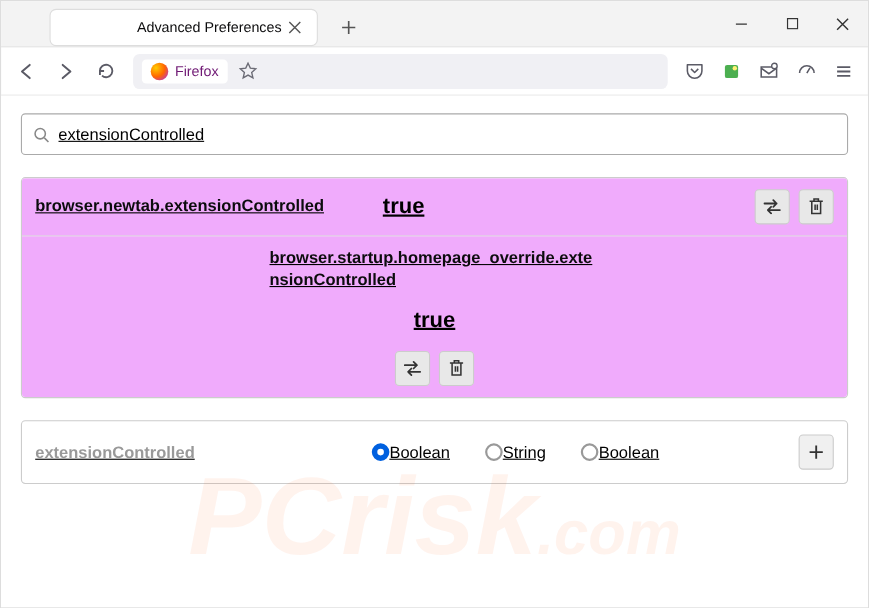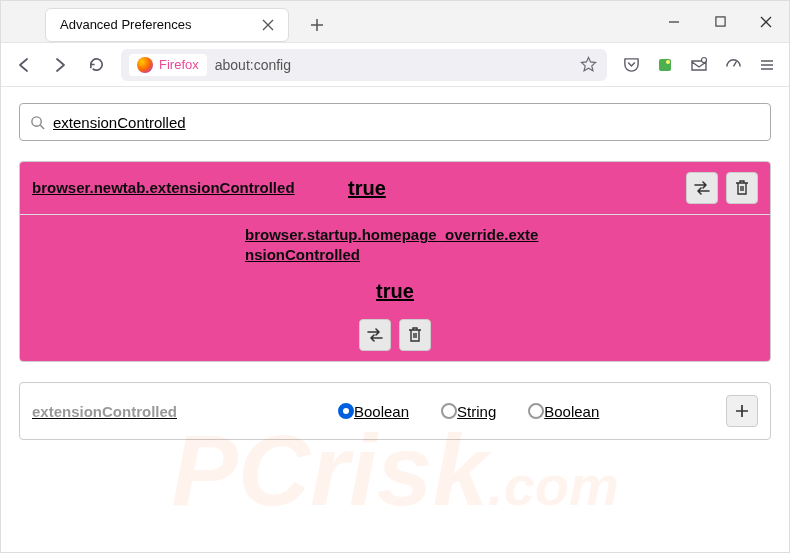--- a/index.html
+++ b/index.html
@@ -19,20 +19,21 @@
       flex-direction: column;
     }
     
     .titlebar {
       height: 42px;
       background: #f3f3f3;
       border-bottom: 1px solid #e5e5e5;
       display: flex;
       align-items: center;
       padding: 0;
+      text-align: right;
     }
     .tab {
       display: flex;
       align-items: center;
       background: #fff;
       border: 1px solid #ddd;
       border-radius: 6px;
       height: 34px;
       margin-left: 44px;
       padding: 0 8px 0 14px;
@@ -87,21 +88,21 @@
       align-items: center;
       padding: 0 8px;
       gap: 8px;
     }
     .identity {
       display: flex; align-items: center; gap: 6px;
       background: #fff;
       border-radius: 4px;
       padding: 3px 8px;
       font-size: 13px;
-      color: #ec4899;
+      color: #701a75;
     }
     .urlbar-input {
       border: none;
       background: transparent;
       outline: none;
       font-size: 14px;
       flex: 1;
       color: #545454;
     }
     .urlbar-star { width: 22px; height: 22px; display: flex; align-items: center; justify-content: center; }
@@ -146,21 +147,21 @@
     }
     .pref-list {
       border: 1px solid #ccc;
       border-radius: 4px;
       overflow: hidden;
     }
     .pref-row {
       display: flex;
       align-items: center;
       padding: 10px 12px;
-      background: #ec4899;
+      background: #f0abfc;
       border-bottom: 1px solid #ddd;
       gap: 16px;
     }
     .pref-row:last-child { border-bottom: none; flex-direction: column; }
     .pref-name {
       font-weight: 700;
       font-size: 15px;
       color: #0c0c0d;
       width: 300px;
       word-break: break-word;
@@ -289,21 +290,20 @@
       <svg width="17" height="17" viewBox="0 0 18 18">
           <path d="M3 9 A6 6 0 1 1 5 13.5" stroke="#5b5b66" stroke-width="1.8" fill="none"></path>
           <path d="M3 13 L3 9 L7 9" stroke="#5b5b66" stroke-width="1.8" fill="none"></path>
         </svg>
     </div>
     <div class="urlbar">
       <div class="identity">
         <div class="ff-logo"></div>
         <span>Firefox</span>
       </div>
-      <input class="urlbar-input" value="about:config" style="">
       <div class="urlbar-star">
         <svg width="17" height="17" viewBox="0 0 18 18">
             <path d="M9 1.5 L11.2 6.3 L16.5 6.9 L12.5 10.5 L13.7 15.7 L9 13 L4.3 15.7 L5.5 10.5 L1.5 6.9 L6.8 6.3 Z" stroke="#6b6b75" stroke-width="1.3" fill="none"></path>
           </svg>
       </div>
     </div>
     <div class="tool-icon">
       <svg width="17" height="17" viewBox="0 0 18 18">
           <path d="M2 3 H16 V9 A7 7 0 0 1 2 9 Z M5.5 7 L9 10.5 L12.5 7" stroke="#5b5b66" stroke-width="1.5" fill="none" stroke-linejoin="round"></path>
         </svg>

